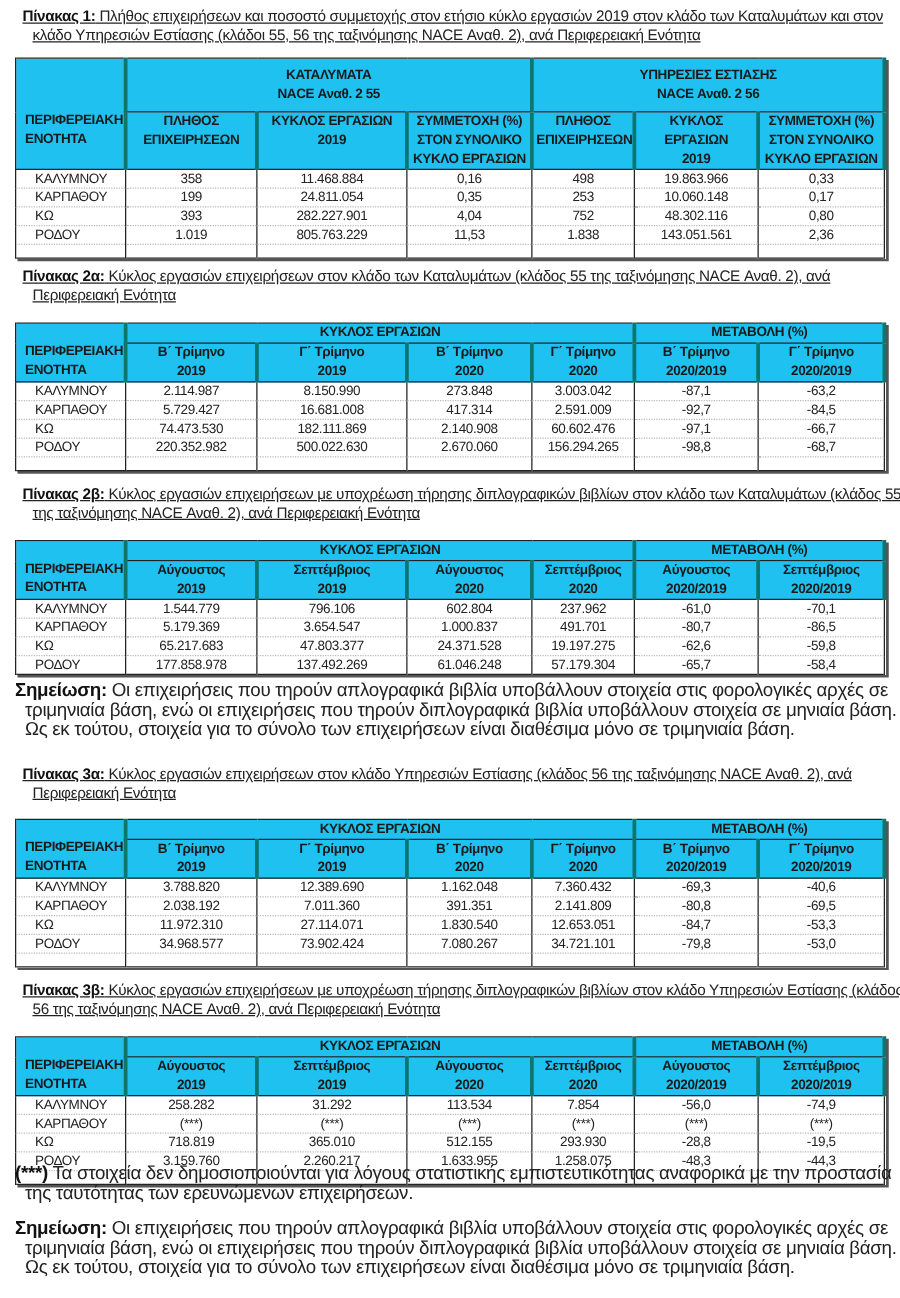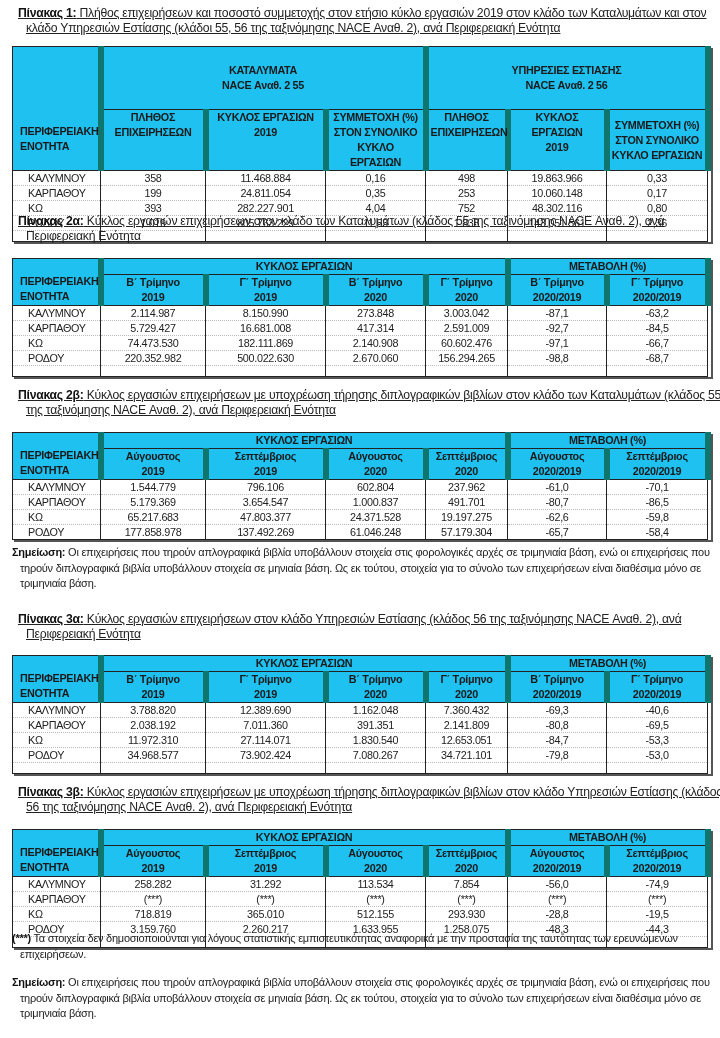--- a/index.html
+++ b/index.html
@@ -22,38 +22,38 @@
   }
   .tbl col.c0 { width: 88px; }
   .tbl col.c1 { width: 105px; }
   .tbl col.c2 { width: 120px; }
   .tbl col.c3 { width: 100px; }
   .tbl col.c4 { width: 82px; }
   .tbl col.c5 { width: 99px; }
   .tbl col.c6 { width: 101px; }
   .tbl th {
     background: #1ec1f0; color: #1a1a1a; font-weight: bold;
-    border-left: 1px solid #222; border-right: 6px solid #0f766e;
+    border-left: 1px solid #222; border-right: 3px solid #0f766e;
     border-bottom: 1px solid #222;
     padding: 0 2px; text-align: center; line-height: 15px;
     font-family: "Liberation Sans Narrow", "Liberation Sans", sans-serif;
   }
   .tbl th.region { text-align: left; vertical-align: bottom; padding-left: 7px; padding-bottom: 1px; }
   .tbl th.grp { border-bottom: 1px solid #222; }
   .tbl td {
     border-left: 1px solid #222; border-right: 1px solid #222;
     border-bottom: 1px dotted #bbb;
     padding: 0 2px; height: 14px; line-height: 14px; text-align: center;
     color: #222;
   }
   .tbl td.region { text-align: left; padding-left: 15px; }
   .tbl tr.spacer td { border-bottom: none; height: 10px; }
   .note {
     position: absolute; left: 12px; width: 700px;
-    font-size: 11px; line-height: 15.5px; letter-spacing: -0.25px;
+    font-size: 15px; line-height: 15.5px; letter-spacing: -0.25px;
     padding-left: 8px; text-indent: -8px;
   }
   .note b { font-weight: bold; color: #111; }
 </style>
 </head>
 <body>
 
 <div class="caption" style="top:6px;"><b>Πίνακας 1:</b><span> Πλήθος επιχειρήσεων και ποσοστό συμμετοχής στον ετήσιο κύκλο εργασιών 2019 στον κλάδο των Καταλυμάτων και στον κλάδο Υπηρεσιών Εστίασης (κλάδοι 55, 56 της ταξινόμησης NACE Αναθ. 2), ανά Περιφερειακή Ενότητα</span></div>
 
 <table class="tbl" style="top:46px;">
@@ -63,21 +63,21 @@
       <col class="c2">
       <col class="c3">
       <col class="c4">
       <col class="c5">
       <col class="c6">
     </colgroup>
   <tbody>
       <tr>
     <th class="region" rowspan="2"><span>ΠΕΡΙΦΕΡΕΙΑΚΗ</span><br><span>ΕΝΟΤΗΤΑ</span><br>&nbsp;</th>
     <th colspan="3" class="grp" style="padding:2px 0;"><span>ΚΑΤΑΛΥΜΑΤΑ</span><br><span>NACE Αναθ. 2 55</span></th>
-    <th colspan="3" class="grp" style="padding:16px 0;"><span>ΥΠΗΡΕΣΙΕΣ ΕΣΤΙΑΣΗΣ</span><br><span>NACE Αναθ. 2 56</span></th>
+    <th colspan="3" class="grp" style="padding:6px 0;"><span>ΥΠΗΡΕΣΙΕΣ ΕΣΤΙΑΣΗΣ</span><br><span>NACE Αναθ. 2 56</span></th>
   </tr>
   <tr>
     <th style="vertical-align:top;"><span>ΠΛΗΘΟΣ</span><br><span>ΕΠΙΧΕΙΡΗΣΕΩΝ</span></th>
     <th style="vertical-align:top;"><span>ΚΥΚΛΟΣ ΕΡΓΑΣΙΩΝ</span><br><span>2019</span></th>
     <th><span>ΣΥΜΜΕΤΟΧΗ (%)</span><br><span>ΣΤΟΝ ΣΥΝΟΛΙΚΟ</span><br><span>ΚΥΚΛΟ ΕΡΓΑΣΙΩΝ</span></th>
     <th style="vertical-align:top;"><span>ΠΛΗΘΟΣ</span><br><span>ΕΠΙΧΕΙΡΗΣΕΩΝ</span></th>
     <th style="vertical-align:top;"><span>ΚΥΚΛΟΣ ΕΡΓΑΣΙΩΝ</span><br><span>2019</span></th>
     <th><span>ΣΥΜΜΕΤΟΧΗ (%)</span><br><span>ΣΤΟΝ ΣΥΝΟΛΙΚΟ</span><br><span>ΚΥΚΛΟ ΕΡΓΑΣΙΩΝ</span></th>
   </tr>
   </tbody>

